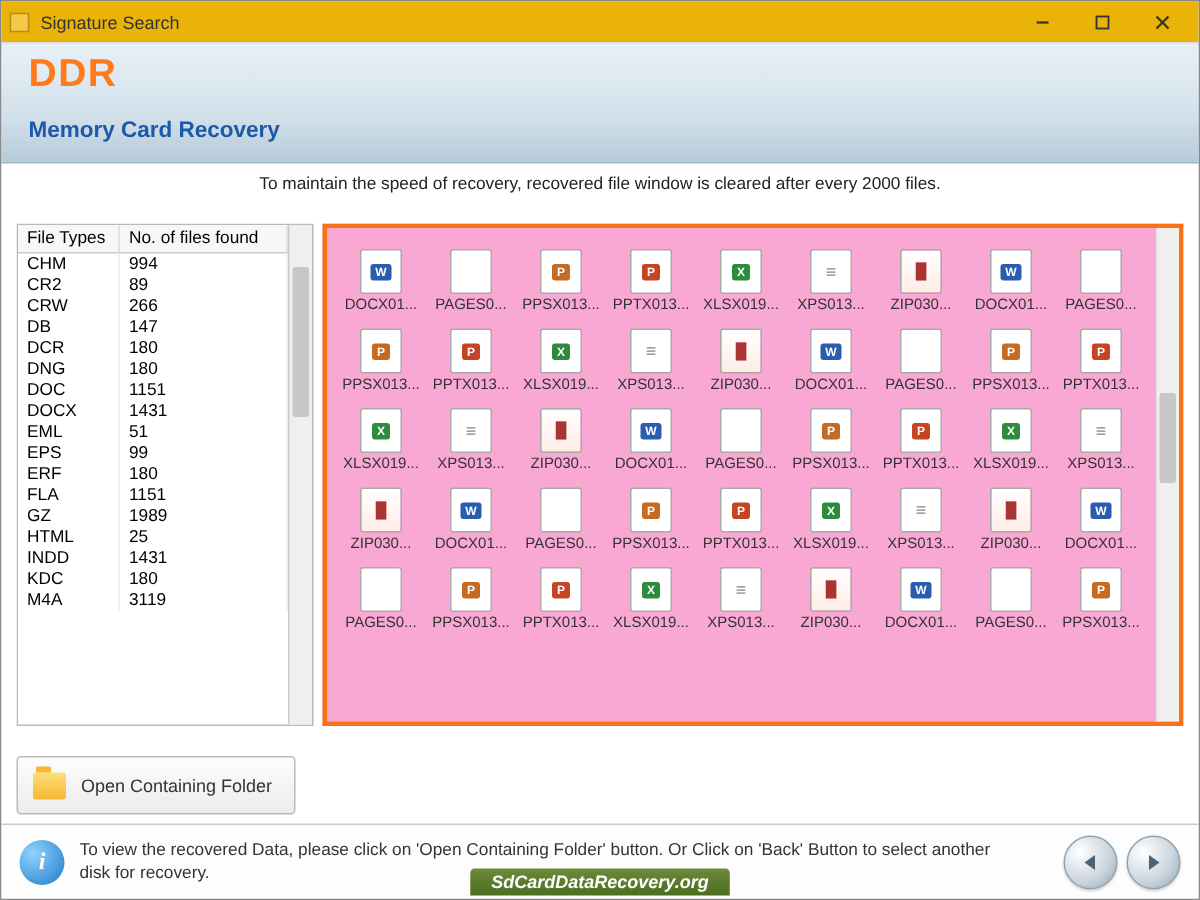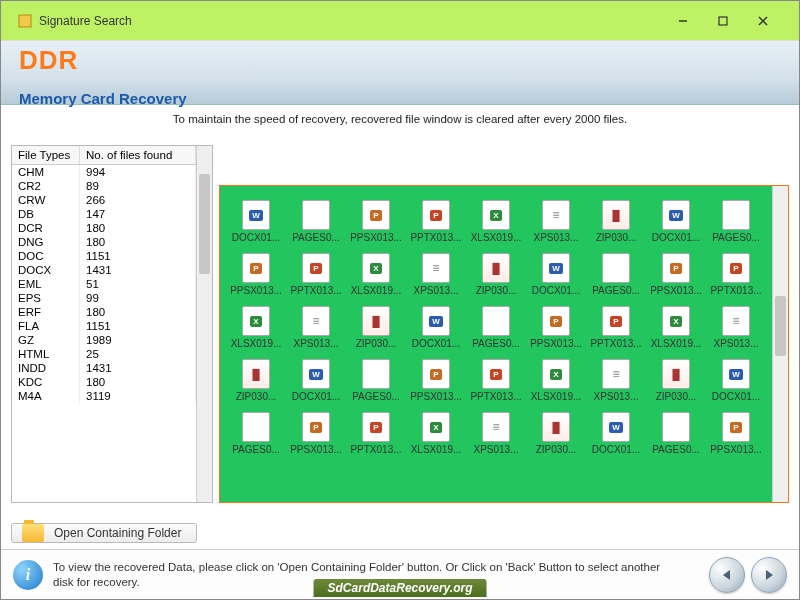--- a/index.html
+++ b/index.html
@@ -1,57 +1,57 @@
 <!DOCTYPE html>
 <html><head>
 <meta charset="utf-8">
 <style>
 * { box-sizing: border-box; margin: 0; padding: 0; }
 body { font-family: "Segoe UI", Tahoma, sans-serif; font-size: 11px; background: #fff; width: 800px; height: 600px; overflow: hidden; }
 .window { width: 800px; height: 600px; border: 1px solid #888; background: #fff; display: flex; flex-direction: column; }
-.titlebar { height: 40px; background: #bef264; border-bottom: 1px solid #ddd; display: flex; align-items: center; padding: 0 16px; }
+.titlebar { height: 28px; background: #eab308; border-bottom: 1px solid #ddd; display: flex; align-items: center; padding: 0 4px; }
 .titlebar .icon-slot { width: 16px; height: 16px; margin-right: 6px; display: flex; align-items: center; justify-content: center; }
 .titlebar .title { flex: 1; font-size: 12px; color: #333; }
 .titlebar .winbtn { width: 40px; height: 24px; display: flex; align-items: center; justify-content: center; color: #333; }
-.banner { height: 64px; background: linear-gradient(#e8f0f6, #d3e1eb 60%, #b7cbd9); position: relative; border-bottom: 1px solid #9bb; padding: 4px 18px; }
+.banner { height: 80px; background: linear-gradient(#e8f0f6, #d3e1eb 60%, #b7cbd9); position: relative; border-bottom: 1px solid #9bb; padding: 4px 18px; }
 .banner .brand { font-family: Impact, "Arial Black", sans-serif; font-size: 26px; color: #ff7a1a; letter-spacing: 1px; font-weight: bold; }
 .banner .subtitle { color: #1a5aa8; font-size: 15px; font-weight: 600; margin-top: 14px; }
 .content { flex: 1; padding: 6px 10px 6px 10px; background: #fff; display: flex; flex-direction: column; gap: 16px; overflow: hidden; }
 .msg { text-align: center; font-size: 11.5px; color: #222; padding: 2px 0 4px; }
 .panels { flex: 1; display: flex; gap: 6px; overflow: hidden; }
 .left-panel { width: 215px; border: 1px solid #b9b9b9; background: #fff; display: flex; }
 .left-table { flex: 1; overflow: hidden; font-size: 11.5px; }
 .left-table .hdr { display: flex; background: #f7f7f7; border-bottom: 1px solid #ccc; }
 .left-table .hdr div { padding: 3px 6px; border-right: 1px solid #ddd; }
 .left-table .rows { height: 310px; overflow: hidden; }
 .left-table .row { display: flex; }
 .left-table .row div { padding: 1px 6px; border-right: 1px solid #eee; }
 .col-ft { width: 68px; }
 .col-ct { flex: 1; }
 .left-scroll { width: 16px; background: #efefef; border-left: 1px solid #ccc; position: relative; }
 .left-scroll .thumb { position: absolute; left: 2px; right: 2px; top: 28px; height: 100px; background: #c7c7c7; border-radius: 2px; }
-.right-panel { flex: 1; border: 1px solid #f97316; background: #22c55e; display: flex; margin-top: 40px; }
+.right-panel { flex: 1; border: 3px solid #f97316; background: #f9a8d4; display: flex; }
 .files-area { flex: 1; padding: 14px 8px 4px 8px; overflow: hidden; }
 .files-grid { display: grid; grid-template-columns: repeat(9, 1fr); gap: 10px 4px; }
 .file-item { display: flex; flex-direction: column; align-items: center; width: 56px; }
 .file-icon { width: 28px; height: 30px; border: 1px solid #aaa; border-radius: 2px; background: #fff; position: relative; display: flex; align-items: center; justify-content: center; font-size: 9px; font-weight: bold; }
 .file-icon.docx { color: #2a5db0; }
 .file-icon.docx::before { content: "W"; background:#2a5db0; color:#fff; padding:1px 3px; border-radius:2px; font-size:8px; }
 .file-icon.pptx { color: #c44423; }
 .file-icon.pptx::before { content: "P"; background:#c44423; color:#fff; padding:1px 3px; border-radius:2px; font-size:8px; }
 .file-icon.ppsx::before { content: "P"; background:#c46a23; color:#fff; padding:1px 3px; border-radius:2px; font-size:8px; }
 .file-icon.xlsx::before { content: "X"; background:#2e8b3d; color:#fff; padding:1px 3px; border-radius:2px; font-size:8px; }
 .file-icon.zip::before { content: "█"; color:#a33; font-size:10px; }
 .file-icon.zip { background: linear-gradient(#fff,#ffece6); }
 .file-icon.blank { background:#fff; }
 .file-icon.xps::before { content: "≡"; color:#888; font-size:12px; }
 .file-label { font-size: 10px; color: #333; margin-top: 2px; white-space: nowrap; overflow: hidden; text-overflow: ellipsis; max-width: 56px; }
 .right-scroll { width: 16px; background: #efefef; border-left: 1px solid #ccc; position: relative; }
 .right-scroll .thumb { position: absolute; left: 2px; right: 2px; top: 110px; height: 60px; background: #c7c7c7; border-radius: 2px; }
-.open-folder-btn { margin-top: 4px; width: 186px; height: 20px; border: 1px solid #b9b9b9; background: linear-gradient(#fdfdfd,#ececec); border-radius: 3px; display: flex; align-items: center; gap: 10px; padding: 0 10px; font-size: 12px; color: #333; }
+.open-folder-btn { margin-top: 4px; width: 186px; height: 39px; border: 1px solid #b9b9b9; background: linear-gradient(#fdfdfd,#ececec); border-radius: 3px; display: flex; align-items: center; gap: 10px; padding: 0 10px; font-size: 12px; color: #333; }
 .folder-ico { width: 22px; height: 18px; background: linear-gradient(#ffe07a,#f7b733); border-radius: 2px; position: relative; }
 .folder-ico::before { content:""; position:absolute; top:-4px; left:2px; width:10px; height:4px; background:#f7b733; border-radius:1px 1px 0 0; }
 .footer { height: 50px; border-top: 1px solid #ccc; background: #fdfdfd; display: flex; align-items: center; padding: 4px 12px; gap: 10px; position: relative; }
 .info-ico { width: 30px; height: 30px; border-radius: 50%; background: radial-gradient(circle at 30% 30%, #8fd3ff, #1e7ac7); display:flex; align-items:center; justify-content:center; color:#fff; font-style:italic; font-weight:bold; font-size:16px; font-family: Georgia, serif; }
 .footer-text { flex: 1; font-size: 11.5px; color: #333; line-height: 1.3; padding-right: 20px; }
 .nav-btns { display: flex; gap: 6px; }
 .nav-btn { width: 36px; height: 36px; border-radius: 50%; background: radial-gradient(circle at 30% 30%, #fff, #c9d4dc 60%, #8fa4b3); border: 1px solid #8fa4b3; display:flex; align-items:center; justify-content:center; box-shadow: 0 1px 2px rgba(0,0,0,.2); }
 .footer-brand { position:absolute; left:50%; transform:translateX(-50%); bottom:2px; font-size:12px; font-style: italic; color:#fff; background: linear-gradient(#6b8a3a,#4d6e1f); padding:2px 14px; border-radius: 3px 3px 0 0; font-weight: 600; }
 </style>
 </head>

